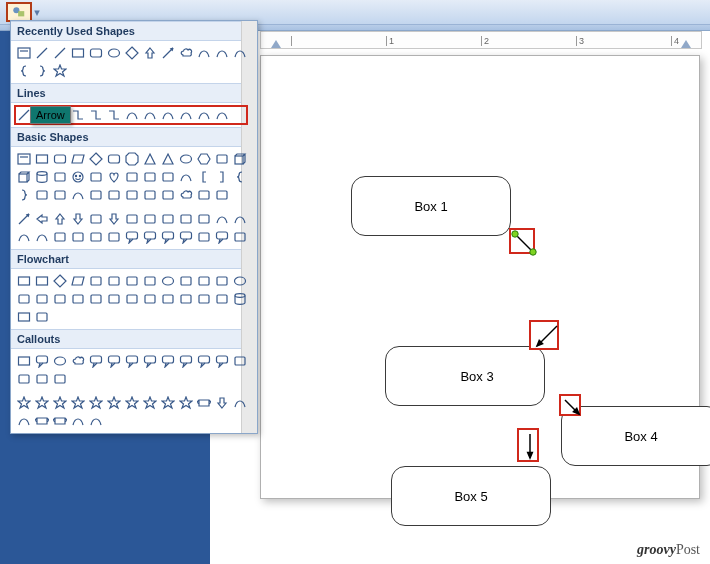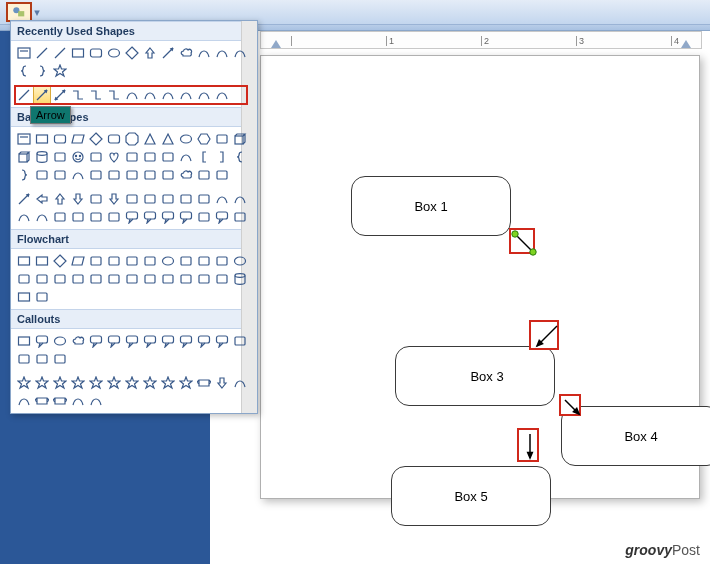--- a/index.html
+++ b/index.html
@@ -184,21 +184,21 @@
   .conn-handle {
     fill: #7ed321;
     stroke: #2e7d0e;
     stroke-width: 1;
   }
   .watermark {
     position: absolute;
     right: 10px;
     bottom: 6px;
     color: #555;
-    font-family: Liberation Sans, sans-serif;
+    font-family: Liberation Serif, serif;
     font-size: 14px;
     z-index: 80;
   }
   .watermark b { font-style: italic; color:#333; }
 </style>
 </head>
 <body>
 
 <div class="topbar">
   <div class="qat-shapes-btn">
@@ -221,21 +221,21 @@
       <div id="ruler-ticks">
           <div class="tick" style="left: 30px;"></div>
           <div class="tick" style="left: 125px;">1</div>
           <div class="tick" style="left: 220px;">2</div>
           <div class="tick" style="left: 315px;">3</div>
           <div class="tick" style="left: 410px;">4</div>
         </div>
     </div>
     <div class="page" id="page">
         <div class="box" style="left: 90px; top: 120px; width: 160px; height: 60px;">Box 1</div>
-        <div class="box" style="left: 134px; top: 290px; width: 160px; height: 60px; padding-left: 24px;">Box 3</div>
+        <div class="box" style="left: 124px; top: 290px; width: 160px; height: 60px; padding-left: 24px;">Box 3</div>
         <div class="box" style="left: 300px; top: 350px; width: 160px; height: 60px;">Box 4</div>
         <div class="box" style="left: 130px; top: 410px; width: 160px; height: 60px; text-align: right;">Box 5</div>
         <div class="connector-mark" style="left: 248px; top: 172px; width: 26px; height: 26px;"><svg width="26" height="26">
             <line x1="4" y1="4" x2="22" y2="22" class="conn-arrow" fill="none"></line>
             <circle cx="4" cy="4" r="3.2" class="conn-handle"></circle>
             <circle cx="22" cy="22" r="3.2" class="conn-handle"></circle>
           </svg></div>
         <div class="connector-mark" style="left: 268px; top: 264px; width: 30px; height: 30px;"><svg width="30" height="30">
             <line x1="26" y1="4" x2="6" y2="24" class="conn-arrow" fill="none"></line>
             <path d="M6 24 L8.255568745085945 18.4401070481356 L11.559892951864398 21.744431254914055 Z" class="conn-arrow"></path>
@@ -333,20 +333,21 @@
         <svg viewBox="0 0 14 14">
           <path d="M5 2 Q8 2 8 5 Q8 7 10 7 Q8 7 8 9 Q8 12 5 12"></path>
         </svg>
       </div>
       <div class="shape-btn">
         <svg viewBox="0 0 14 14">
           <path d="M7 1 L8.5 5 L13 5 L9.5 8 L11 12 L7 9.5 L3 12 L4.5 8 L1 5 L5.5 5 Z"></path>
         </svg>
       </div>
     </div>
+    <div class="cat-header">Lines</div>
     <div class="cat-grid">
       <div class="shape-btn">
         <svg viewBox="0 0 14 14">
           <line x1="2" y1="12" x2="12" y2="2"></line>
         </svg>
       </div>
       <div class="shape-btn shape-selected">
         <svg viewBox="0 0 14 14">
           <path d="M2 4 L2 12 M2 8 L12 2" stroke-width="0" fill="none"></path>
           <line x1="2" y1="12" x2="12" y2="2"></line>

